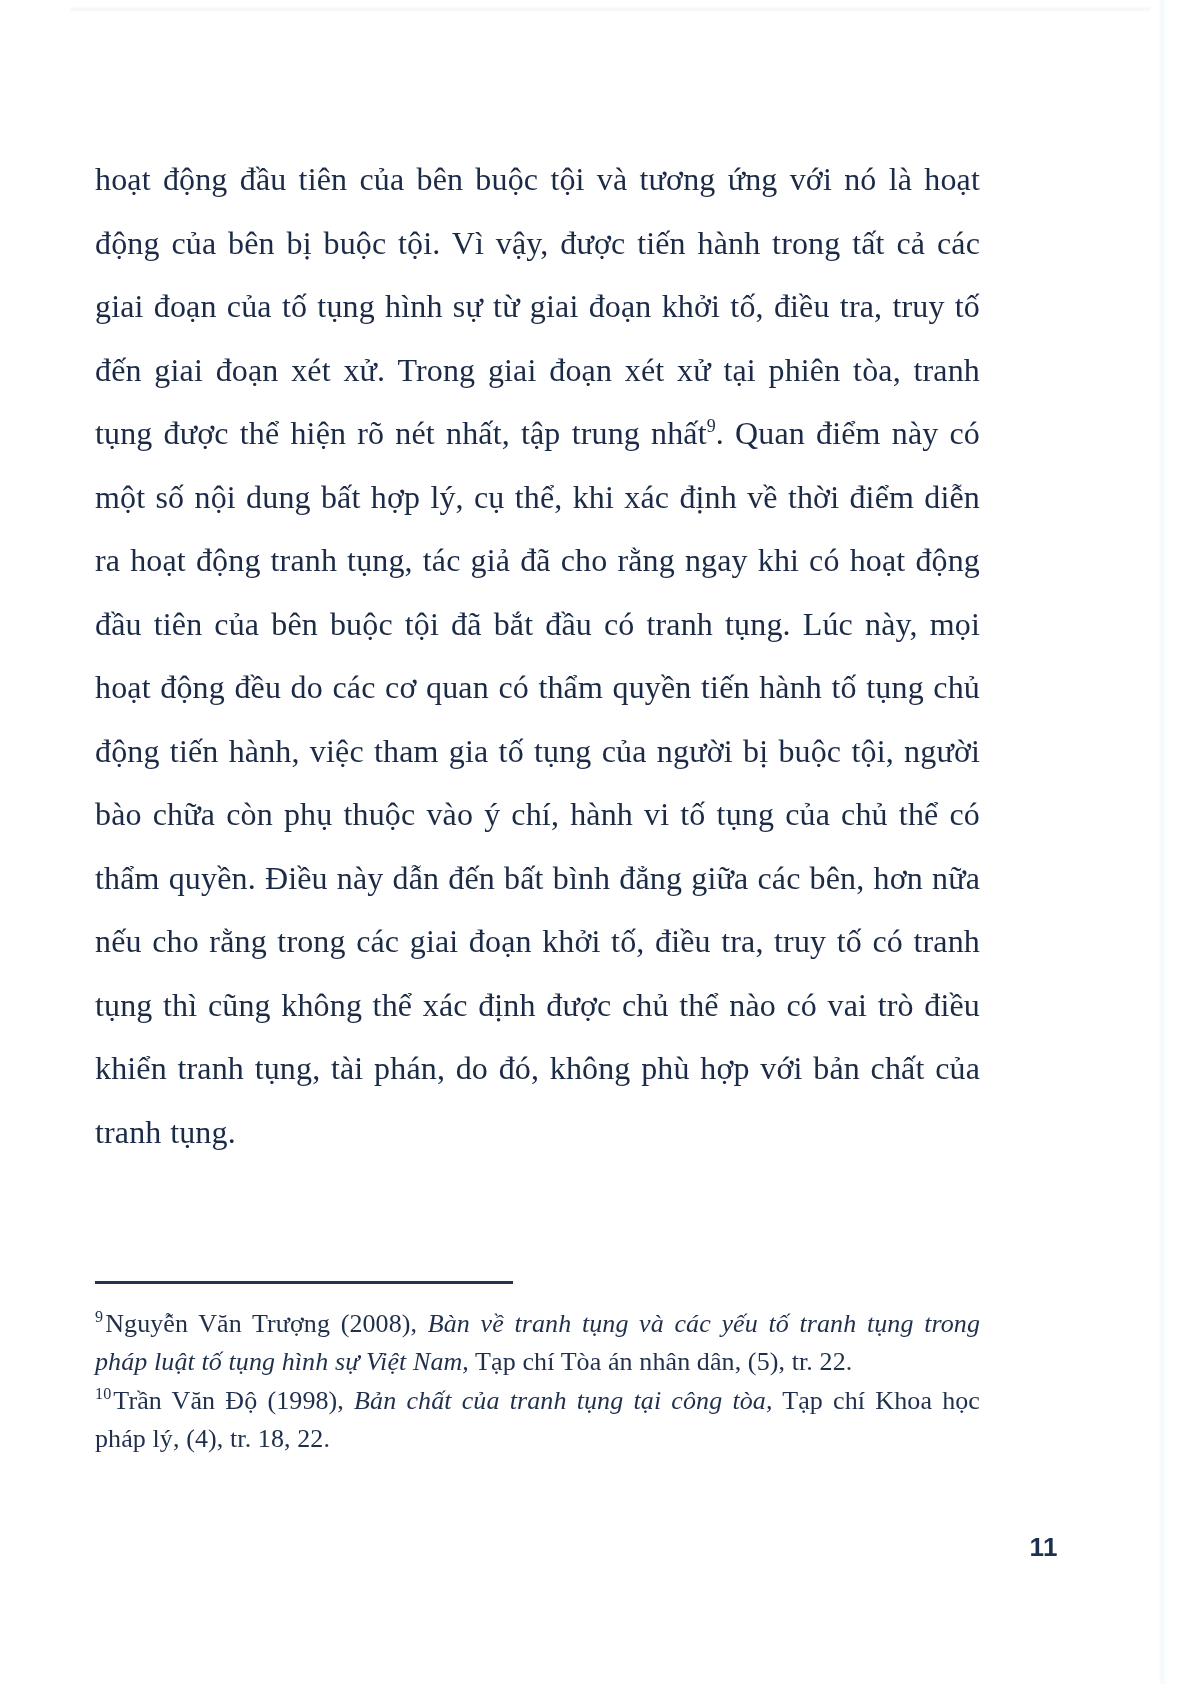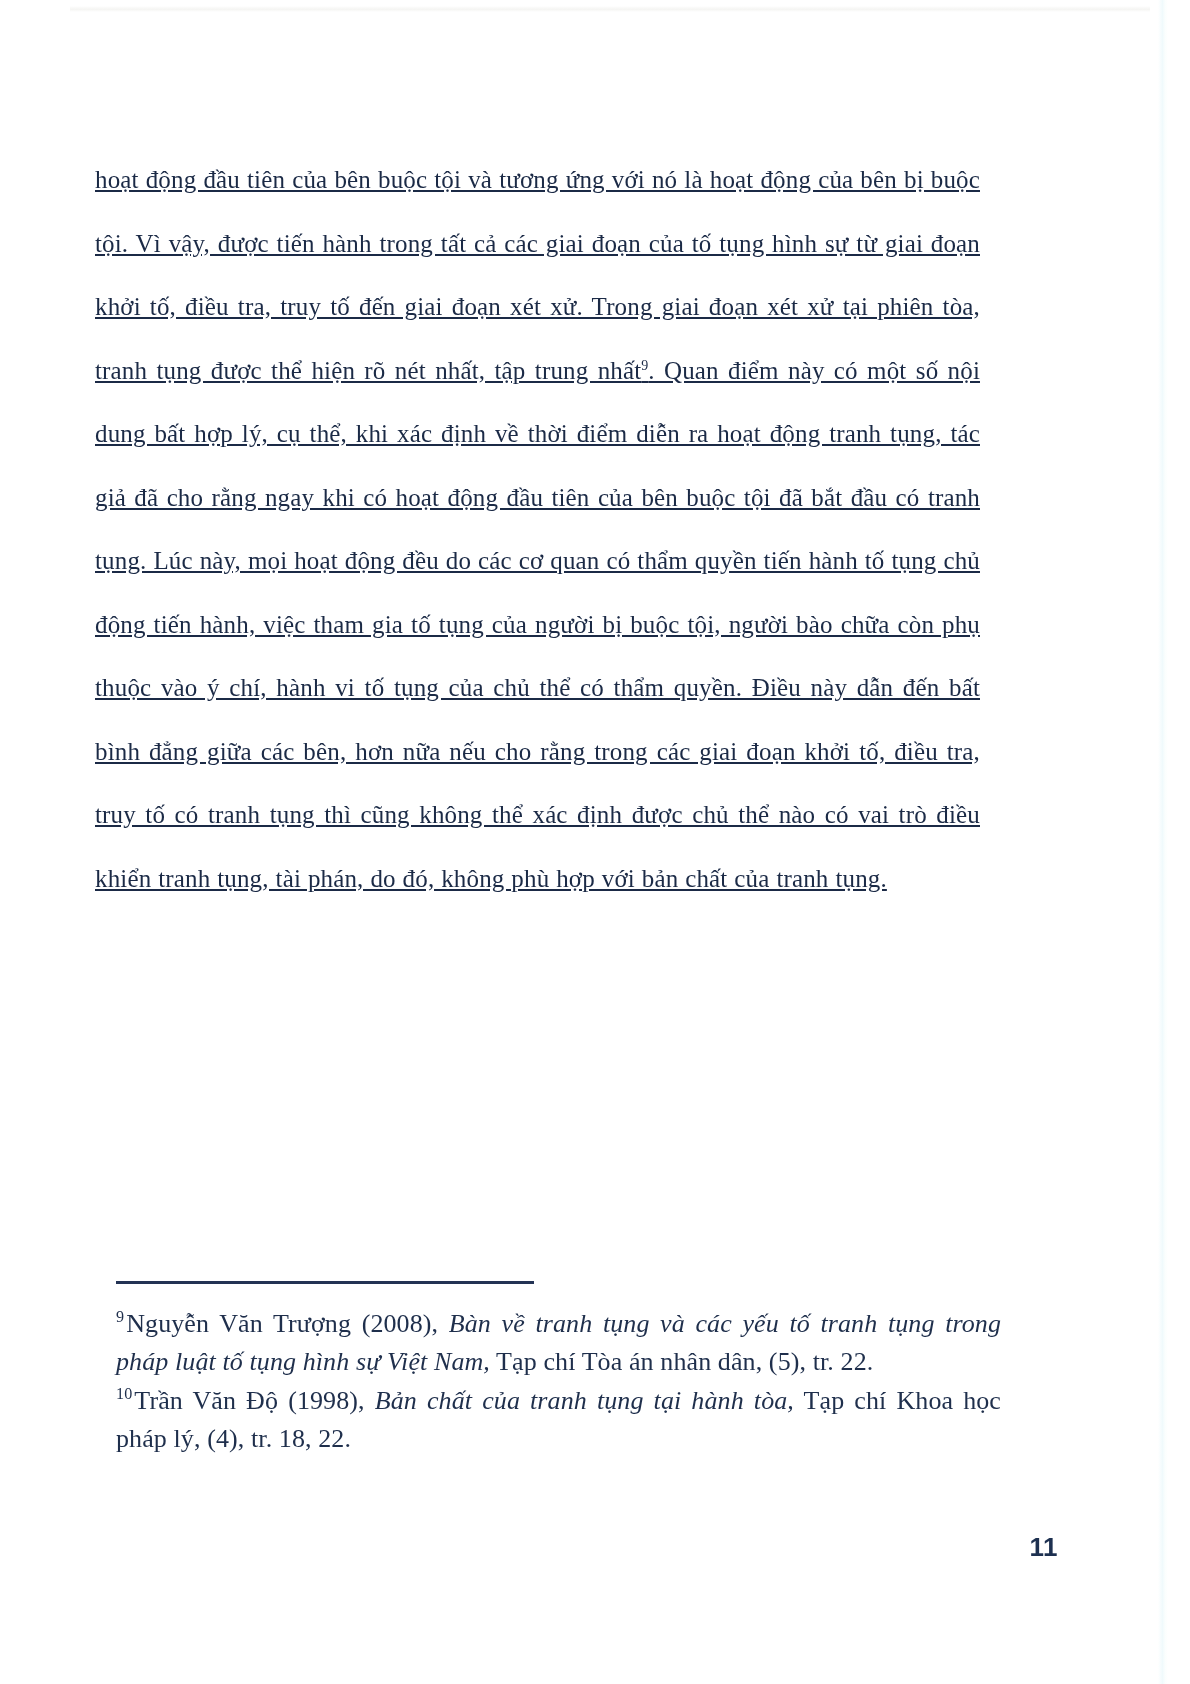--- a/index.html
+++ b/index.html
@@ -48,48 +48,46 @@
   .text-block {
     position: absolute;
     left: 95px;
     top: 148px;
     width: 885px;
   }
 
   .body-par {
     margin: 0;
     font-family: "Liberation Serif", "DejaVu Serif", serif;
-    font-size: 25px;
+    font-size: 32px;
     line-height: 63.5px;
     color: #1b2a46;
     text-align: justify;
     text-justify: inter-word;
     letter-spacing: 0.15px;
     word-spacing: 0.5px;
-    text-decoration: underline;
   }
 
   .body-par.indent {
     text-indent: 66px;
   }
 
   .body-par sup {
     font-size: 0.56em;
     vertical-align: super;
     line-height: 0;
     letter-spacing: 0;
   }
 
   
   .footnote-area {
     position: absolute;
     left: 95px;
     top: 1281px;
     width: 885px;
-    margin-left: 21px;
   }
 
   .footnote-rule {
     width: 418px;
     height: 0;
     border-top: 3px solid #233354;
     margin: 0 0 21px 0;
   }
 
   .footnote {
@@ -144,19 +142,19 @@
 
 
   </div>
 
   <div class="footnote-area">
 
     <div class="footnote-rule"></div>
 
     <p class="footnote"><span class="fn-marker">9</span><span>Nguyễn Văn Trượng (2008), </span><span class="fn-title">Bàn về tranh tụng và các yếu tố tranh tụng trong pháp luật tố tụng hình sự Việt Nam,</span><span> Tạp chí Tòa án nhân dân, (5), tr. 22.</span></p>
 
-    <p class="footnote"><span class="fn-marker">10</span><span>Trần Văn Độ (1998), </span><span class="fn-title">Bản chất của tranh tụng tại hành tòa,</span><span> Tạp chí Khoa học pháp lý, (4), tr. 18, 22.</span></p>
+    <p class="footnote"><span class="fn-marker">10</span><span>Trần Văn Độ (1998), </span><span class="fn-title">Bản chất của tranh tụng tại công tòa,</span><span> Tạp chí Khoa học pháp lý, (4), tr. 18, 22.</span></p>
 
   </div>
 
   <div class="page-number">11</div>
 
 </div>
 
 </body></html>

